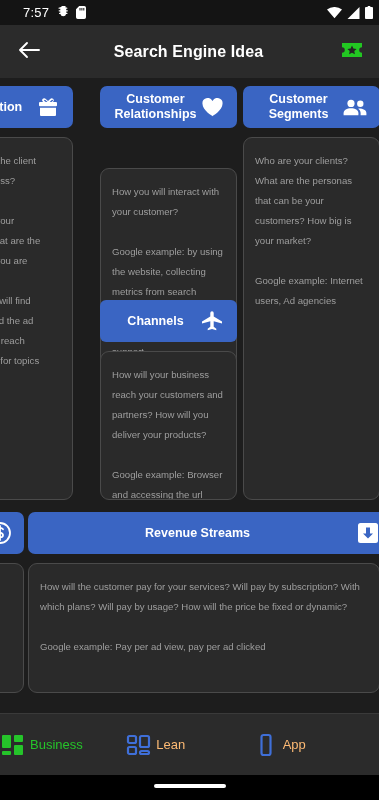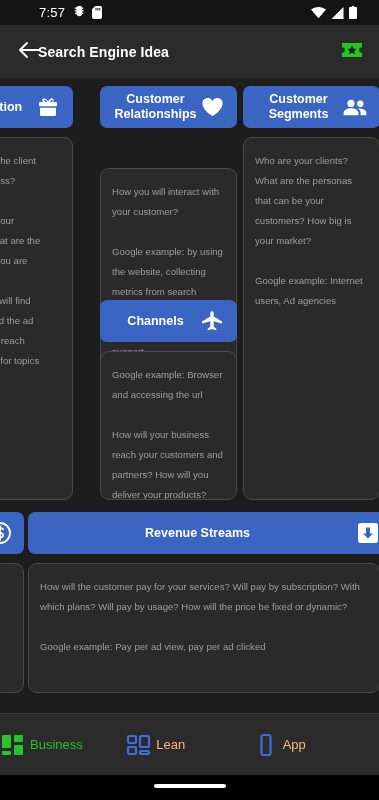--- a/index.html
+++ b/index.html
@@ -8,35 +8,35 @@
     background: #1d1d1d;
     font-family: "Liberation Sans", sans-serif;
     overflow: hidden;
   }
   #app { position: relative; width: 379px; height: 800px; background: #1d1d1d; overflow: hidden; }
 
   
   .statusbar {
     position: absolute; top: 0; left: 0; width: 379px; height: 25px;
     background: #141414; display: flex; align-items: center;
-    padding: 0 22px; color: #fff;
+    padding: 0 6px; color: #fff;
   }
   .sb-time { font-size: 13px; font-weight: 400; letter-spacing: .2px; margin-left: 17px; }
   .sb-left-icons { display: flex; align-items: center; gap: 7px; margin-left: 9px; }
   .sb-right { margin-left: auto; display: flex; align-items: center; gap: 5px; }
   .sb-icon svg { display: block; }
 
   
   .appbar {
     position: absolute; top: 25px; left: 0; width: 379px; height: 53px;
     background: #2b2b2b; display: flex; align-items: center; padding: 0 14px;
   }
   .back-btn { width: 30px; height: 30px; display: flex; align-items: center; justify-content: center; cursor: pointer; }
   .appbar-title {
-    flex: 1; text-align: left; color: #fff; font-size: 14px; font-weight: 700;
+    flex: 1; text-align: center; color: #fff; font-size: 16px; font-weight: 700;
     letter-spacing: .1px; margin-left: -6px;
   }
   .badge-btn { width: 26px; height: 26px; display: flex; align-items: center; justify-content: center; cursor: pointer; }
 
   
   .canvas { position: absolute; top: 78px; left: 0; width: 379px; height: 622px; overflow: hidden; }
 
   .hdr-card {
     position: absolute; height: 42px; border-radius: 7px;
     background: #3a65c3; display: flex; align-items: center;
@@ -149,31 +149,31 @@
         <svg width="21" height="19" viewBox="0 0 21 19">
             <path fill="#fff" d="M10.5 18.2S.5 12.3.5 6.1A5.3 5.3 0 0110.5 3 5.3 5.3 0 0120.5 6.1c0 6.2-10 12.1-10 12.1z"></path>
           </svg>
       </div>
     </div>
     <div class="body-card" style="left:100px; top:59px; width:137px; height:229px;margin-top:31px;">
       <p>How you will interact with your customer?</p>
       <p>Google example: by using the website, collecting metrics from search users, only the ad products have customer support</p>
     </div>
 
-    <div class="hdr-card" style="left:100px; top:222px; width:137px;">
+    <div class="hdr-card" style="left:100px; top:222px; width:137px;border-radius:6px;">
       <div class="hdr-label">Channels</div>
       <div class="hdr-ico">
         <svg width="22" height="20" viewBox="0 0 22 20">
             <path fill="#fff" d="M21 12.6l-8.3-2.3v5.5l2.6 1.9v1.6l-4.3-1.3-4.3 1.3v-1.6l2.6-1.9v-5.5L1 12.6v-2l8.3-5V1.9A1.7 1.7 0 0111 .2a1.7 1.7 0 011.7 1.7v3.7l8.3 5z"></path>
           </svg>
       </div>
     </div>
     <div class="body-card" style="left:100px; top:273px; width:137px; height:149px;">
+      <p>How will your business reach your customers and partners? How will you deliver your products?</p>
       <p>Google example: Browser and accessing the url</p>
-      <p>How will your business reach your customers and partners? How will you deliver your products?</p>
     </div>
 
     <div class="hdr-card" style="left:243px; top:8px; width:137px;">
       <div class="hdr-label">Customer<br>Segments</div>
       <div class="hdr-ico">
         <svg width="24" height="17" viewBox="0 0 24 17">
           <circle fill="#fff" cx="8" cy="4.4" r="3.6"></circle>
           <circle fill="#fff" cx="17.3" cy="4.8" r="3.2"></circle>
           <path fill="#fff" d="M.6 14.3c0-3.2 3.3-5 7.4-5s7.4 1.8 7.4 5v1.9H.6z"></path>
           <path fill="#fff" d="M16.2 9.6c3.8 0 7.2 1.5 7.2 4.5v2.1h-5.8v-2.3c0-1.8-1-3.2-2.5-4.2a11 11 0 011.1-.1z"></path>

